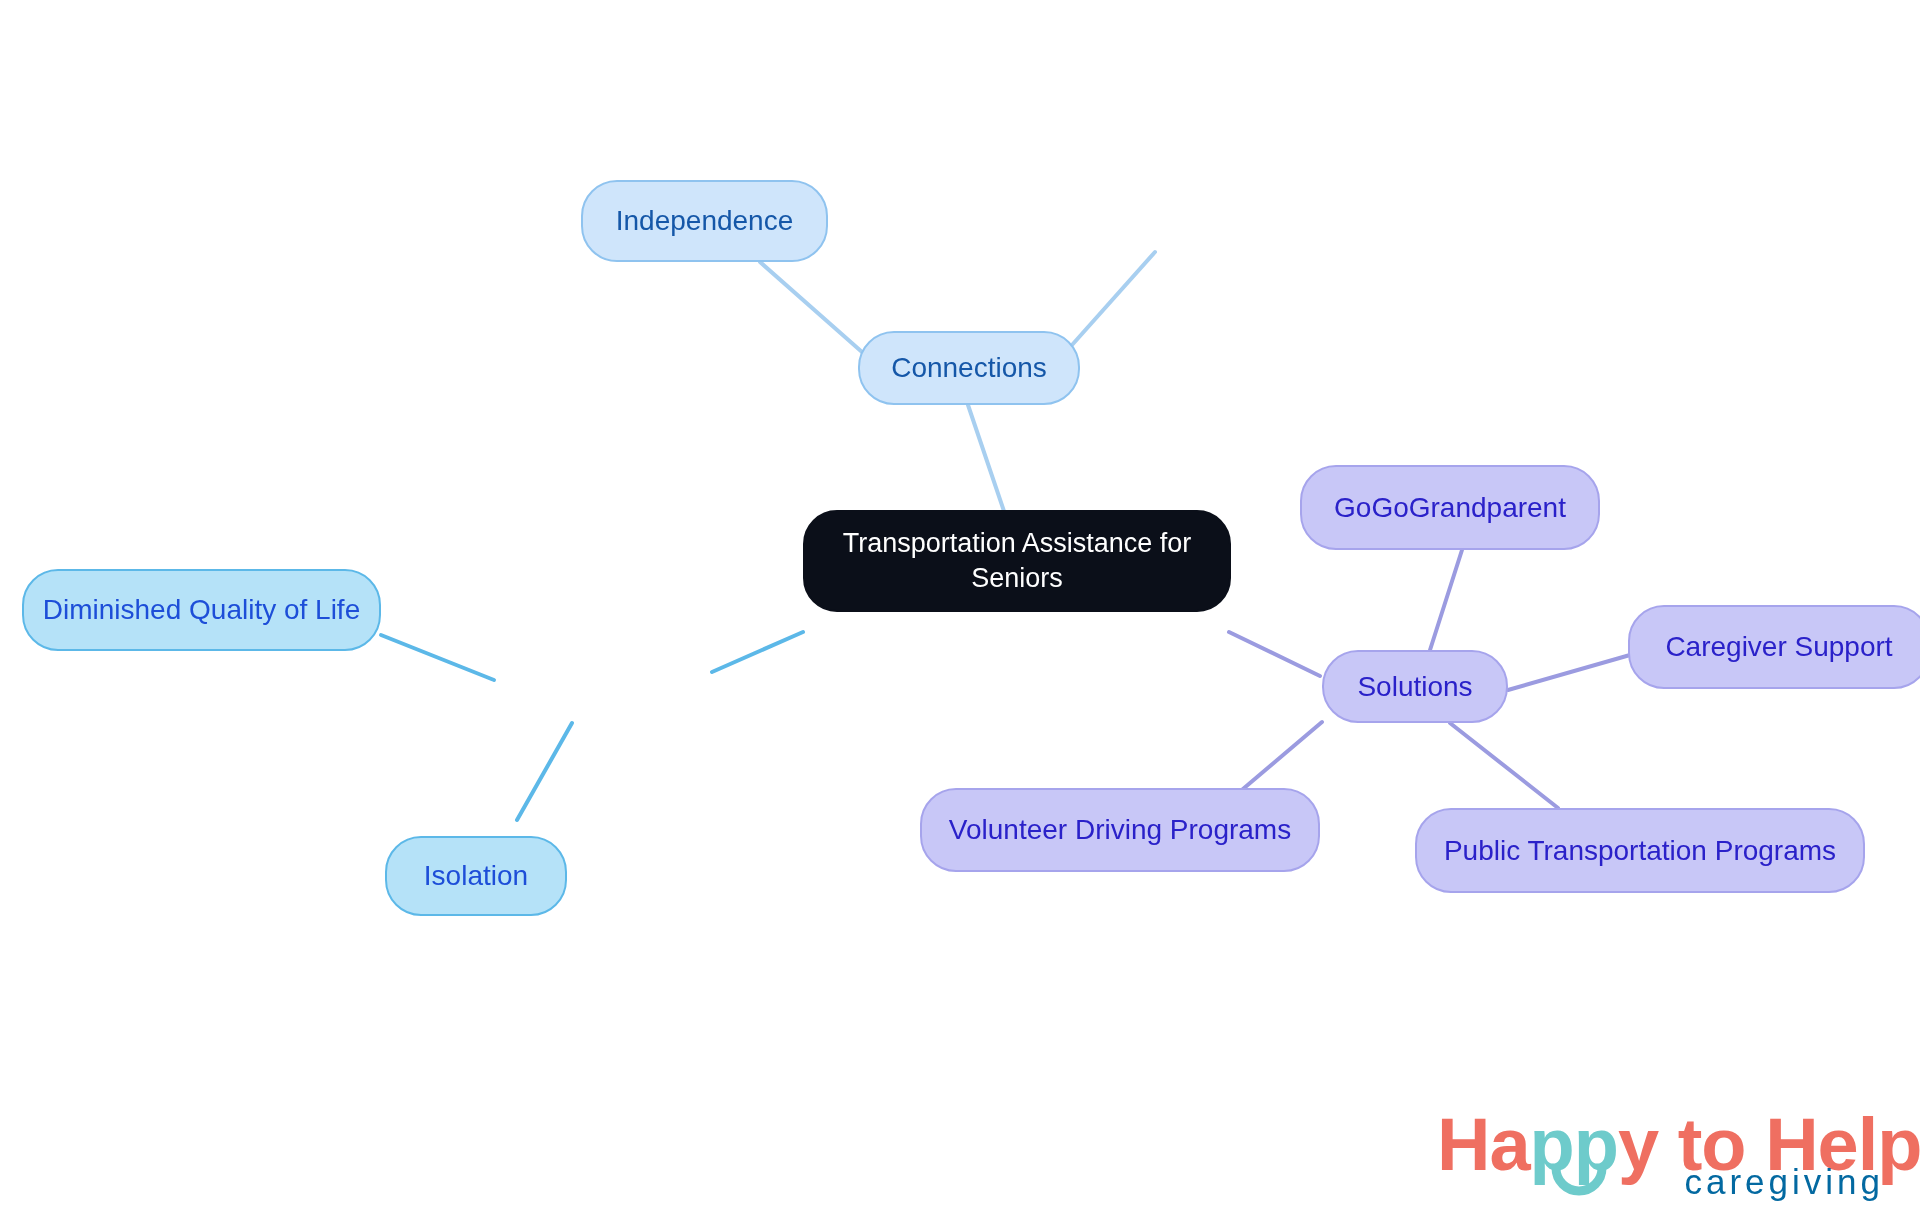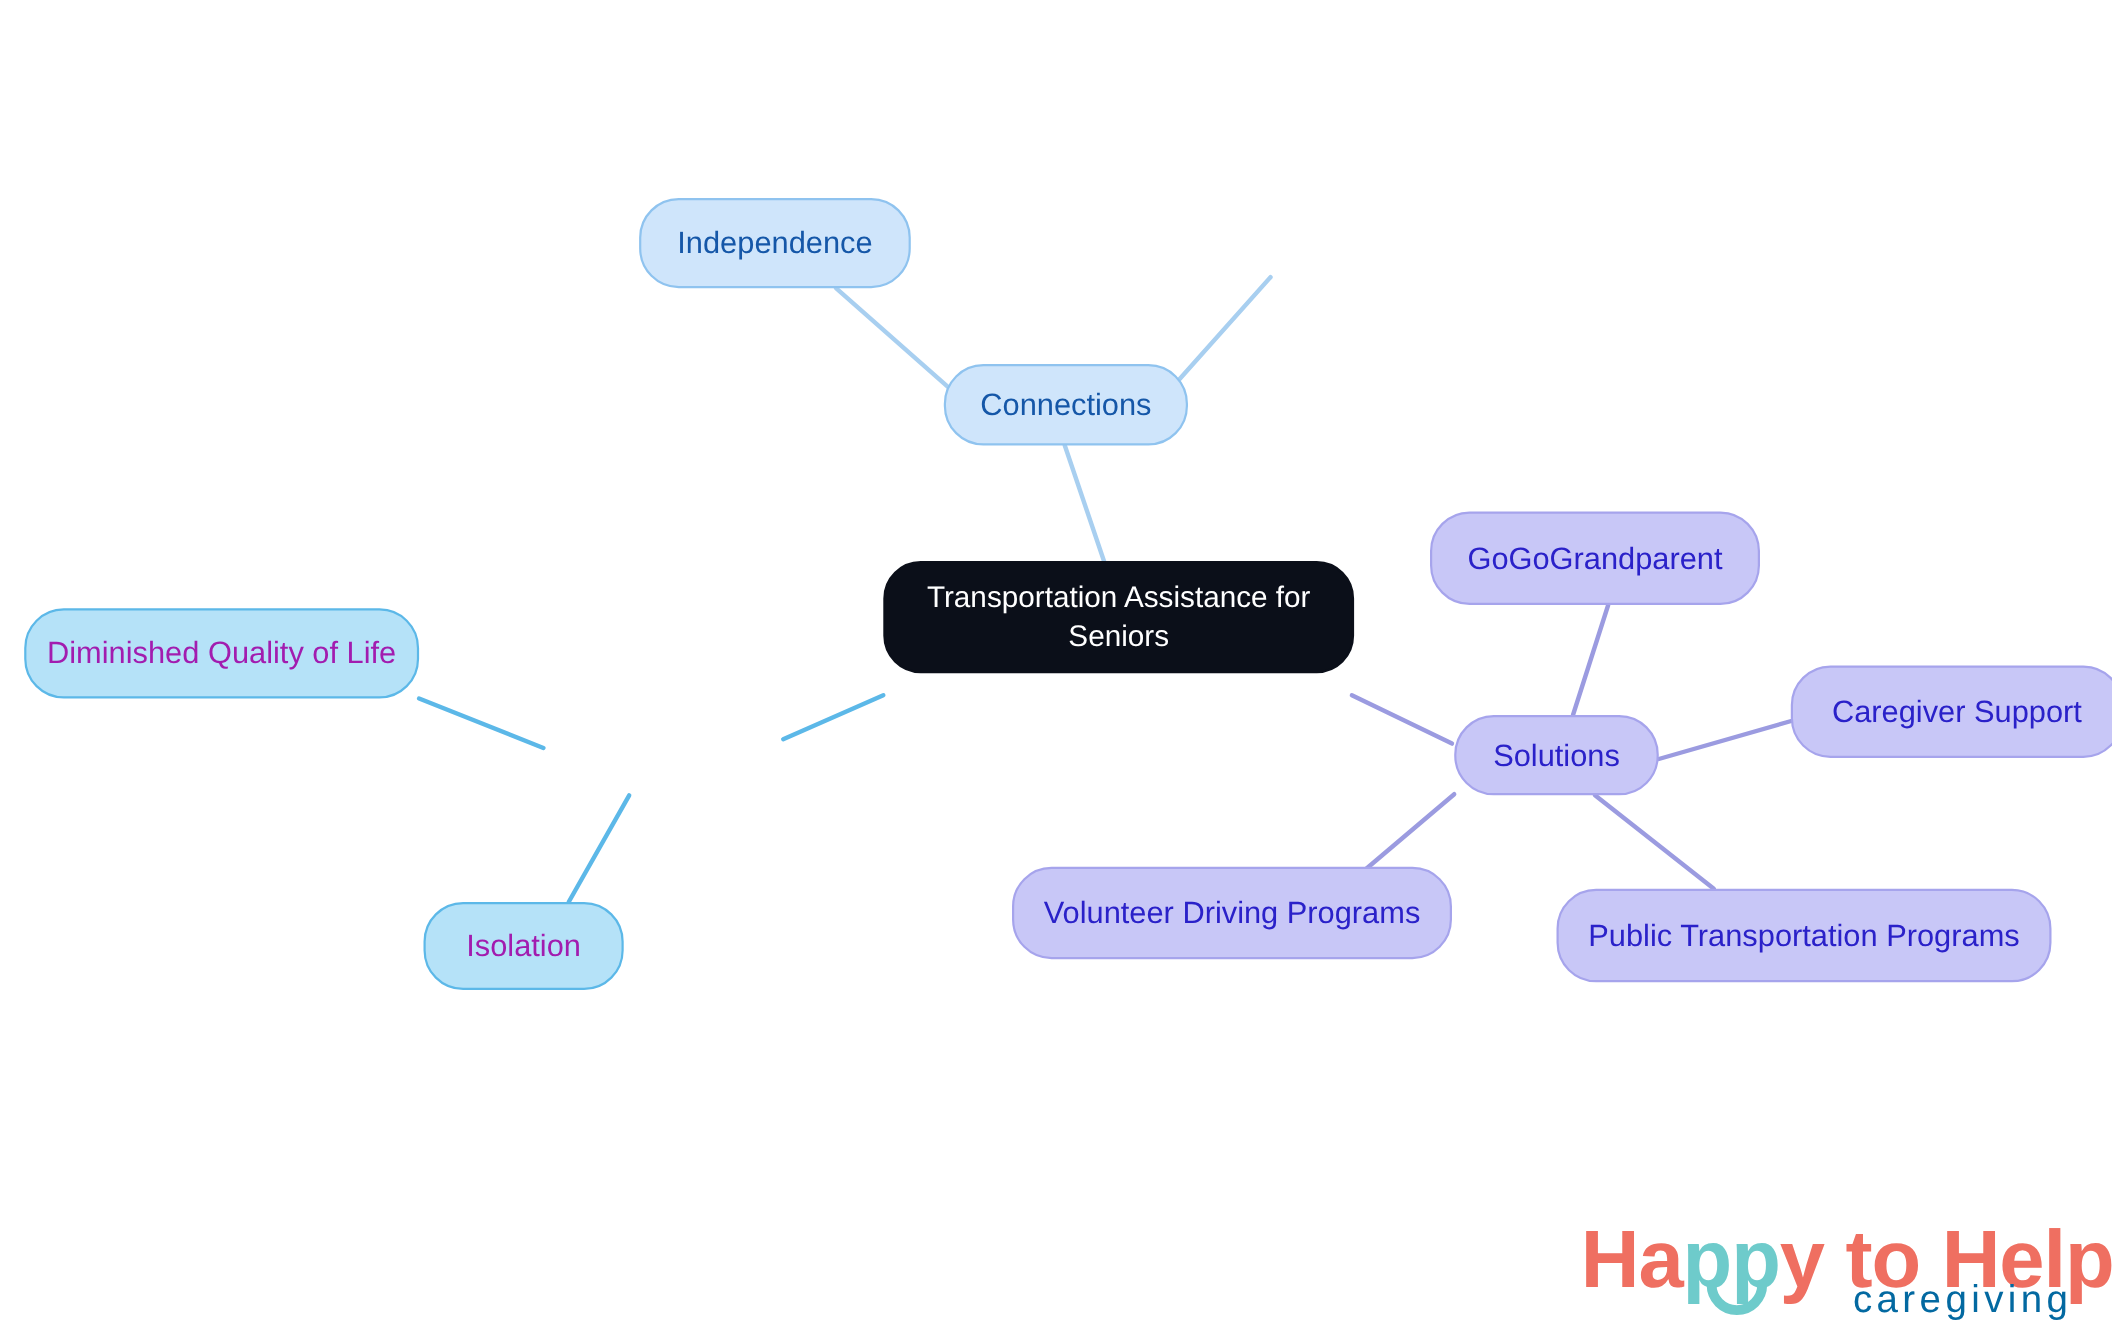--- a/index.html
+++ b/index.html
@@ -48,22 +48,23 @@
   }
   .node-blue {
     background: #cfe5fb;
     border-color: #8fc3ef;
     color: #1557a8;
     font-size: 28px;
   }
   .node-cyan {
     background: #b5e2f8;
     border-color: #5cb8e8;
-    color: #a21caf;
+    color: #1d4ed8;
     font-size: 28px;
+    margin-top: 16px;
   }
   .node-purple {
     background: #c8c7f7;
     border-color: #a6a4ec;
     color: #2a21c9;
     font-size: 28px;
   }
   
   #logo {
     position: absolute;

